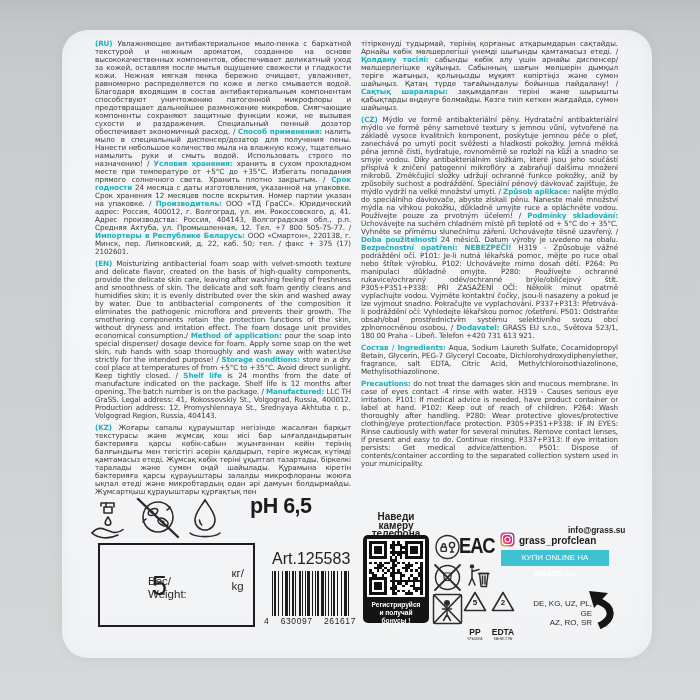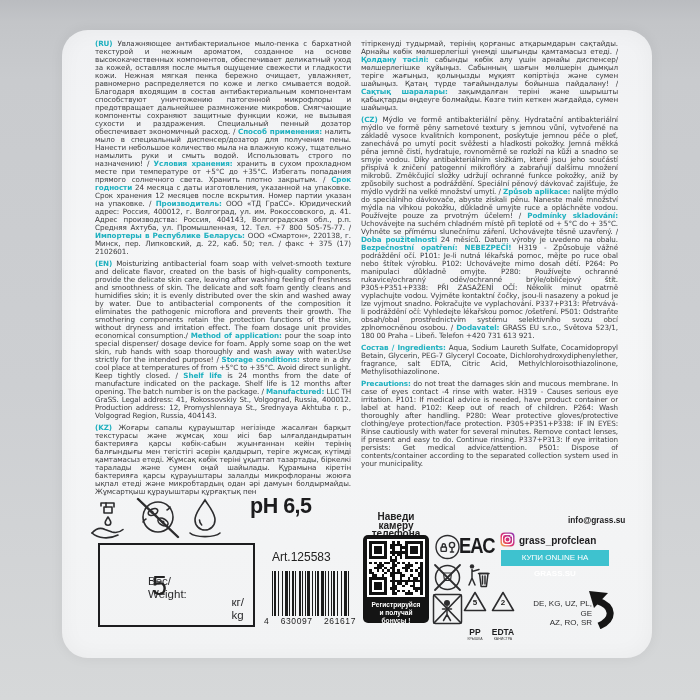--- a/index.html
+++ b/index.html
@@ -32,43 +32,43 @@
   .ph {
     position:absolute; left:188px; top:464px; width:97px; text-align:left;
     font-size:21.5px; font-weight:bold; color:#1c1c1e; letter-spacing:-0.5px;
   }
   .wbox {
     position:absolute; left:36px; top:513px; width:157px; height:84px;
     border:2.5px solid #1d1d1f; background:transparent;
   }
   .wlabel { position:absolute; left:9px; bottom:24px; font-size:11.5px; line-height:13px; color:#2b2b2d;margin-left:39px; }
   .wvalue { position:absolute; left:0; right:34px; top:26px; text-align:center; font-size:27px; color:#222; }
-  .wunit  { position:absolute; right:9px; bottom:3px; font-size:11.5px; line-height:13px; color:#2b2b2d; }
-  .art { position:absolute; left:210px; top:520px; font-size:12px; color:#222; }
+  .wunit  { position:absolute; right:9px; bottom:32px; font-size:11.5px; line-height:13px; color:#2b2b2d; }
+  .art { position:absolute; left:210px; top:520px; font-size:16px; color:#222; }
   .bars { position:absolute; left:210px; top:541px; width:78px; height:45px; display:flex; align-items:stretch; }
   .bars i { flex:none; height:100%; }
   .bars i.b { background:#1b1b1b; }
   .bdigits { position:absolute; left:202px; top:586px; width:92px; display:flex; justify-content:space-between; font-size:8.5px; color:#222; letter-spacing:.6px; }
 
   
   .qr-hint { position:absolute; left:298px; top:483px; width:72px; text-align:center;
     font-size:10px; line-height:8.6px; font-weight:bold; color:#222; }
   .qr-card { position:absolute; left:301px; top:505px; width:66px; height:88px;
     background:#141414; border-radius:5px; padding:4px 4px 3px 4px; }
   .qr-white { width:58px; height:58px; background:#fff; padding:2px; }
   .qr-grid { width:54px; height:54px; display:grid;
     grid-template-columns:repeat(21,1fr); grid-template-rows:repeat(21,1fr); }
   .qr-grid i.on { background:#111; }
   .qr-cta { color:#fff; font-size:6.6px; line-height:7.8px; font-weight:bold; text-align:center; margin-top:4px; }
 
   .eac { position:absolute; left:397px; top:503px; width:40px; font-size:20px; font-weight:bold;
     color:#1b1b1d; letter-spacing:-1px; transform:scale(.92,1.12); transform-origin:left top; }
   .insta { position:absolute; left:438px; top:502px; width:15px; height:15px; }
   .handle { position:absolute; left:457px; top:505px; font-size:10px; font-weight:bold; color:#1e1e20; }
-  .email  { position:absolute; left:506px; top:485px; font-size:8.3px; font-weight:bold; color:#1e1e20; }
+  .email  { position:absolute; left:506px; top:495px; font-size:8.3px; font-weight:bold; color:#1e1e20; }
   .banner { position:absolute; left:439px; top:520px; width:108px; height:16px;
     background:var(--banner); color:#fff; font-size:8px; line-height:16px; text-align:center; }
   .banner b { font-weight:bold; }
   .countries { position:absolute; left:462px; top:569px; width:68px; text-align:right;
     font-size:8px; line-height:9.5px; color:#2b2b2d; }
   .recy { position:absolute; width:28px; text-align:center; }
   .recy .tri { position:relative; width:24px; height:21px; margin:0 auto; }
   .recy .num { position:absolute; left:0; right:0; top:7px; font-size:8px; font-weight:bold; color:#222; }
   .recy .code { font-size:8.5px; font-weight:bold; color:#1d1d1f; line-height:9px; margin-top:16px; }
   .recy .sub { font-size:3.5px; color:#444; line-height:4px; }

